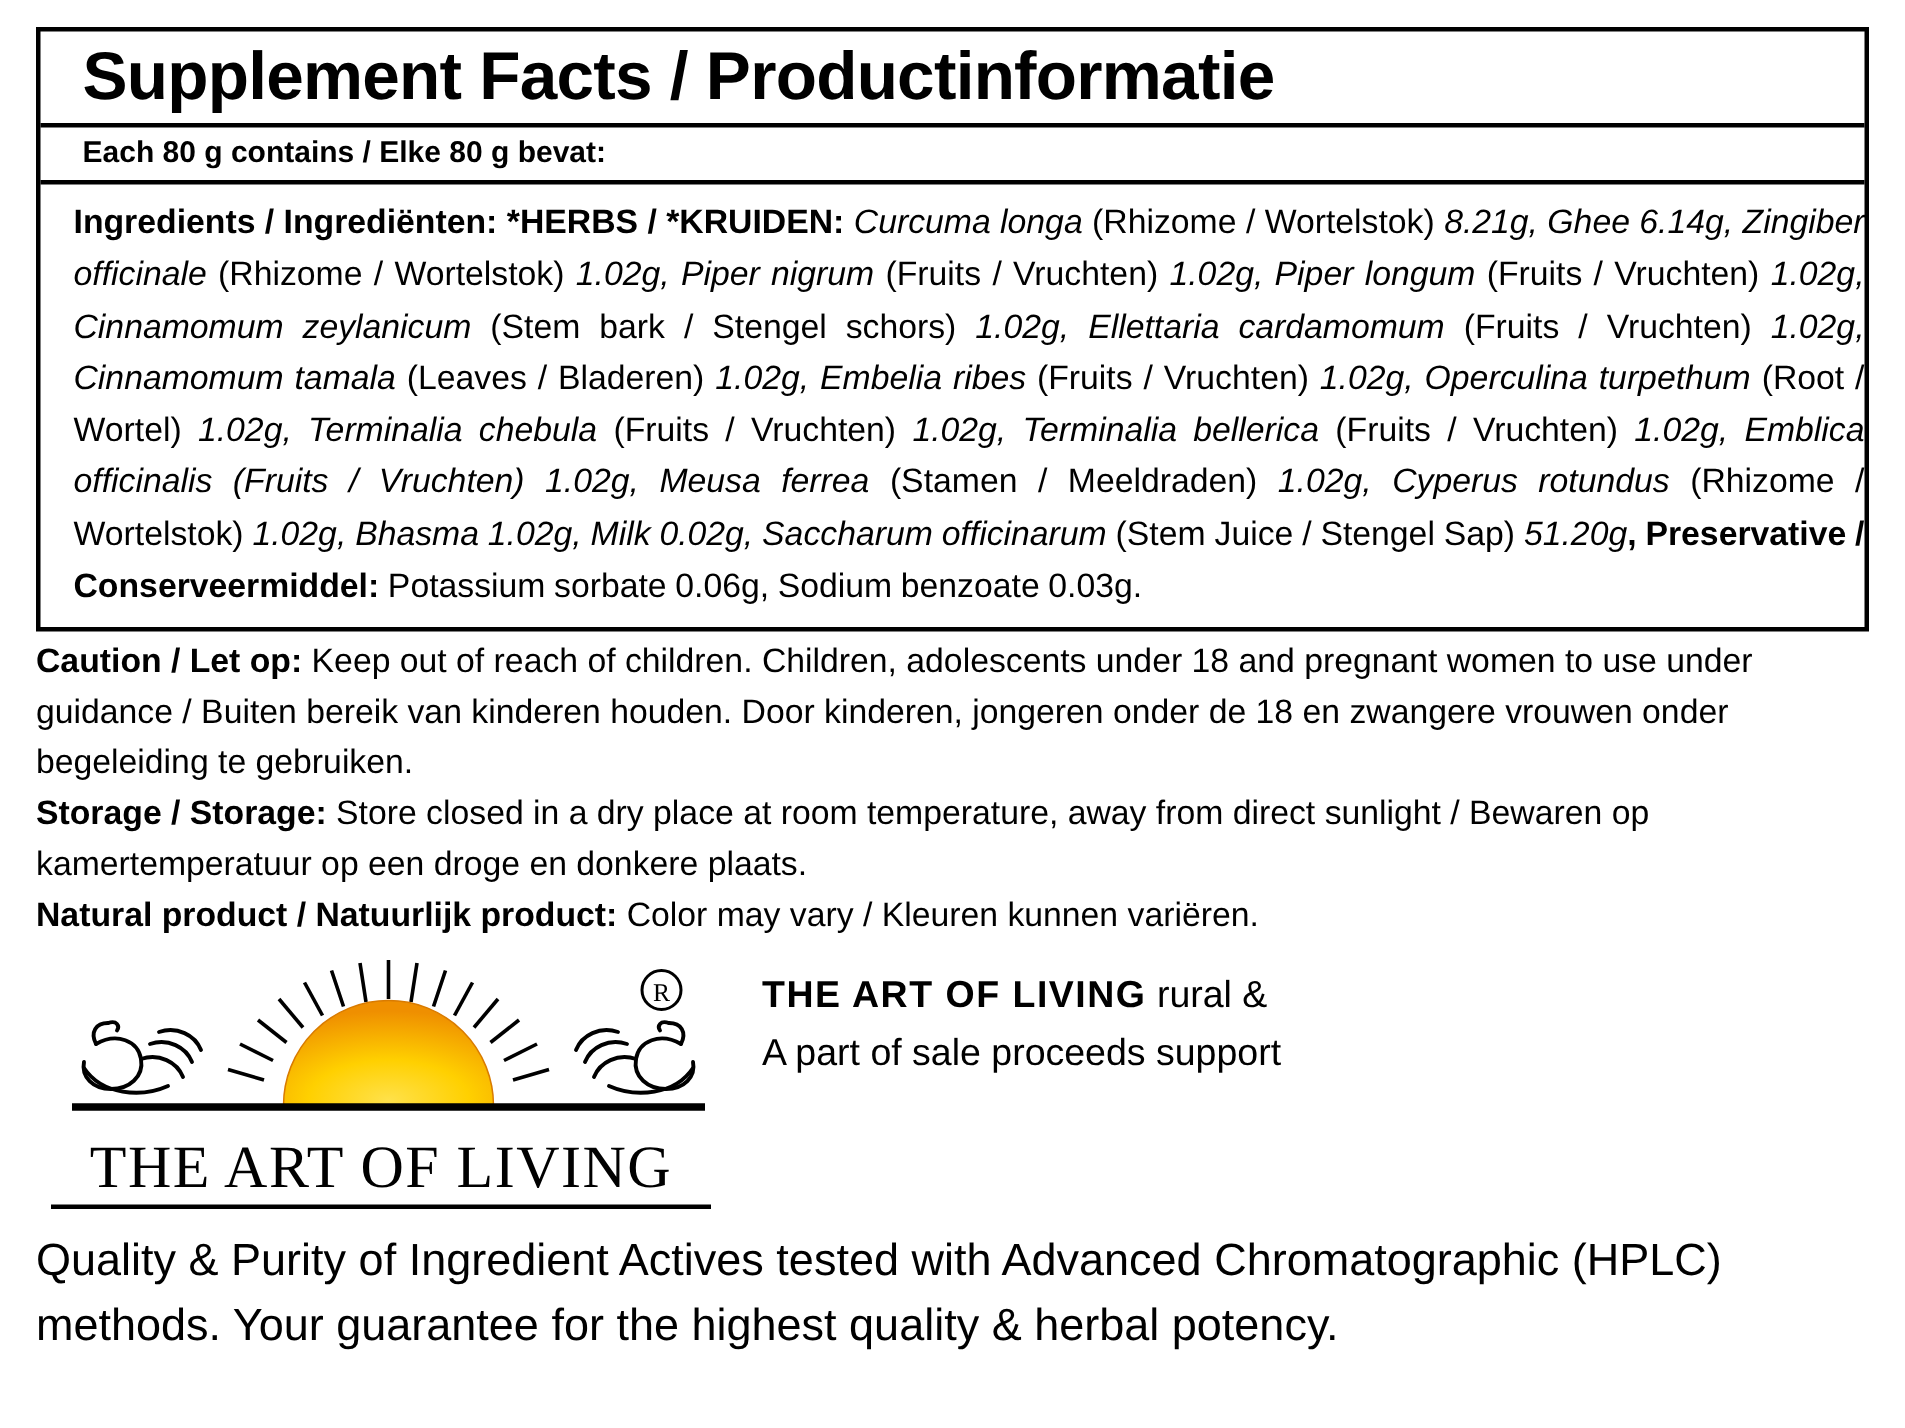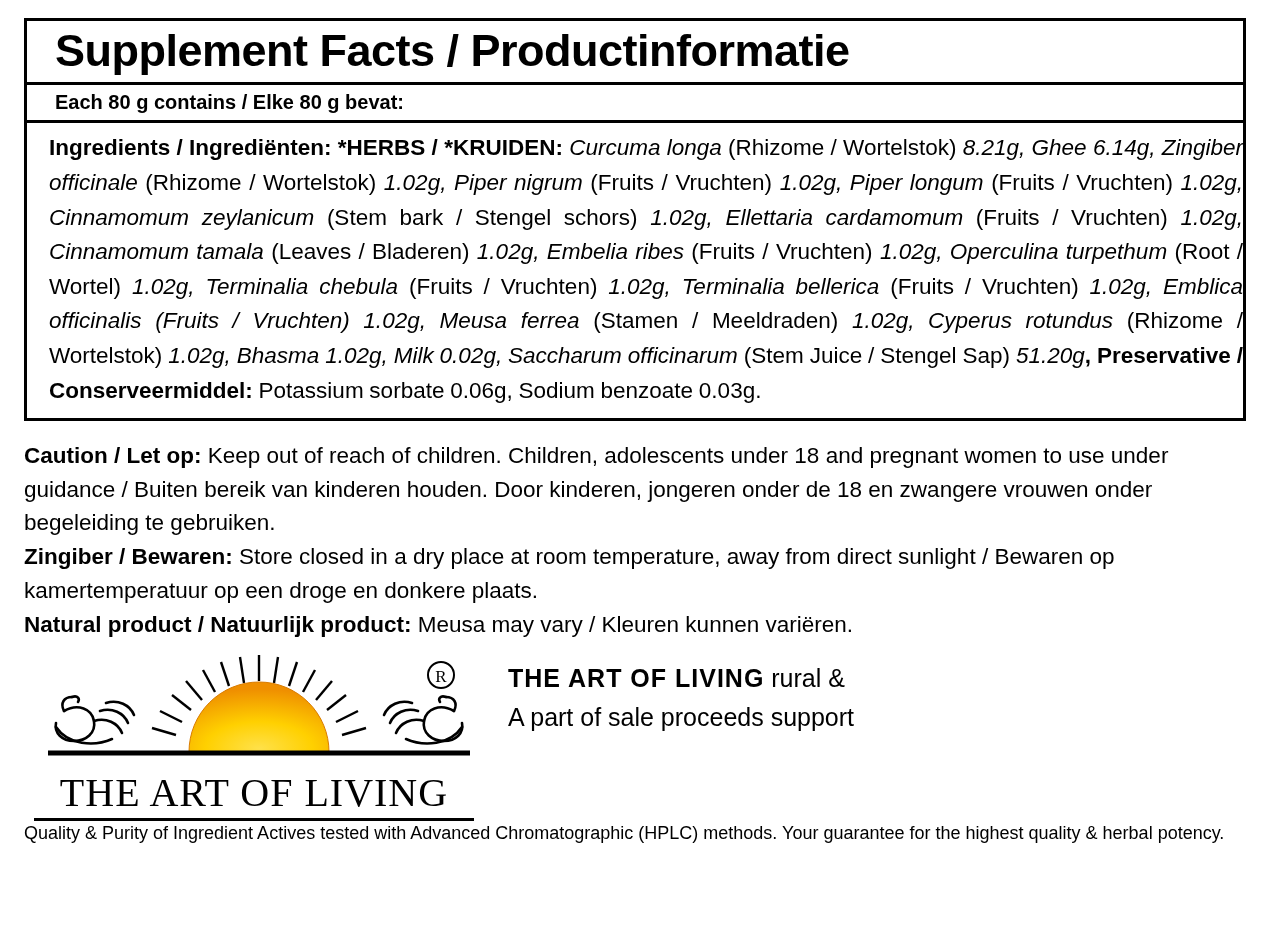--- a/index.html
+++ b/index.html
@@ -48,21 +48,21 @@
     line-height: 1.54;
     text-align: justify;
     text-justify: inter-word;
     word-spacing: -0.5px;
   }
   .ingredients b { font-weight: bold; }
   .ingredients i { font-style: italic; }
 
   
   .notes {
-    margin-top: 18px;
+    margin-top: 3px;
     font-size: 22.5px;
     line-height: 1.48;
   }
   .note {
     margin-bottom: 1px;
   }
   .note b { font-weight: bold; }
 
   
   .mid-row {
@@ -98,41 +98,42 @@
     font-weight: bold;
     letter-spacing: 1px;
   }
   .support .line {
     display: block;
     white-space: nowrap;
   }
 
   
   .footer {
-    font-size: 18px;
+    margin-top: 14px;
+    font-size: 30px;
     line-height: 1.42;
   }
 </style>
 </head>
 <body>
 
 <div class="page">
 
   <div class="facts-box">
     <div class="facts-title">Supplement Facts / Productinformatie</div>
     <div class="facts-sub">Each 80 g contains /  Elke 80 g bevat:</div>
     <div class="ingredients">
       <b>Ingredients / Ingrediënten: *HERBS / *KRUIDEN:</b> <i>Curcuma longa</i> (Rhizome / Wortelstok) <i>8.21g, Ghee 6.14g, Zingiber officinale</i> (Rhizome / Wortelstok) <i>1.02g, Piper nigrum</i> (Fruits / Vruchten) <i>1.02g, Piper longum</i> (Fruits / Vruchten) <i>1.02g, Cinnamomum zeylanicum</i> (Stem bark / Stengel schors) <i>1.02g, Ellettaria cardamomum</i> (Fruits / Vruchten) <i>1.02g, Cinnamomum tamala</i> (Leaves / Bladeren) <i>1.02g, Embelia ribes</i> (Fruits / Vruchten) <i>1.02g, Operculina turpethum</i> (Root / Wortel) <i>1.02g, Terminalia chebula</i> (Fruits / Vruchten) <i>1.02g, Terminalia bellerica</i> (Fruits / Vruchten) <i>1.02g, Emblica officinalis (Fruits / Vruchten) 1.02g, Meusa ferrea</i> (Stamen / Meeldraden) <i>1.02g, Cyperus rotundus</i> (Rhizome / Wortelstok) <i>1.02g, Bhasma 1.02g, Milk 0.02g, Saccharum officinarum</i> (Stem Juice / Stengel Sap) <i>51.20g</i><b>, Preservative / Conserveermiddel:</b> Potassium sorbate 0.06g, Sodium benzoate 0.03g.
     </div>
   </div>
 
   <div class="notes">
     <div class="note"><b>Caution / Let op:</b><span> Keep out of reach of children. Children, adolescents under 18 and pregnant women to use under guidance / Buiten bereik van kinderen houden. Door kinderen, jongeren onder de 18 en zwangere vrouwen onder begeleiding te gebruiken.</span></div>
-    <div class="note"><b>Zingiber / Bewaren:</b><span> Store closed in a dry place at room temperature, away from direct sunlight / Bewaren op kamertemperatuur op een droge en donkere plaats.</span></div>
-    <div class="note"><b>Natural product / Natuurlijk product:</b><span> Meusa may vary / Kleuren kunnen variëren.</span></div>
+    <div class="note"><b>Storage / Storage:</b><span> Store closed in a dry place at room temperature, away from direct sunlight / Bewaren op kamertemperatuur op een droge en donkere plaats.</span></div>
+    <div class="note"><b>Natural product / Natuurlijk product:</b><span> Color may vary / Kleuren kunnen variëren.</span></div>
   </div>
 
   <div class="mid-row">
 
     <div class="logo-wrap">
       <svg class="logo-svg" width="450" height="120" viewBox="0 0 450 120">
         <defs>
           <radialGradient id="sunGrad" cx="50%" cy="95%" r="85%">
             <stop offset="0%" stop-color="#ffe14a"></stop>
             <stop offset="45%" stop-color="#ffd000"></stop>

